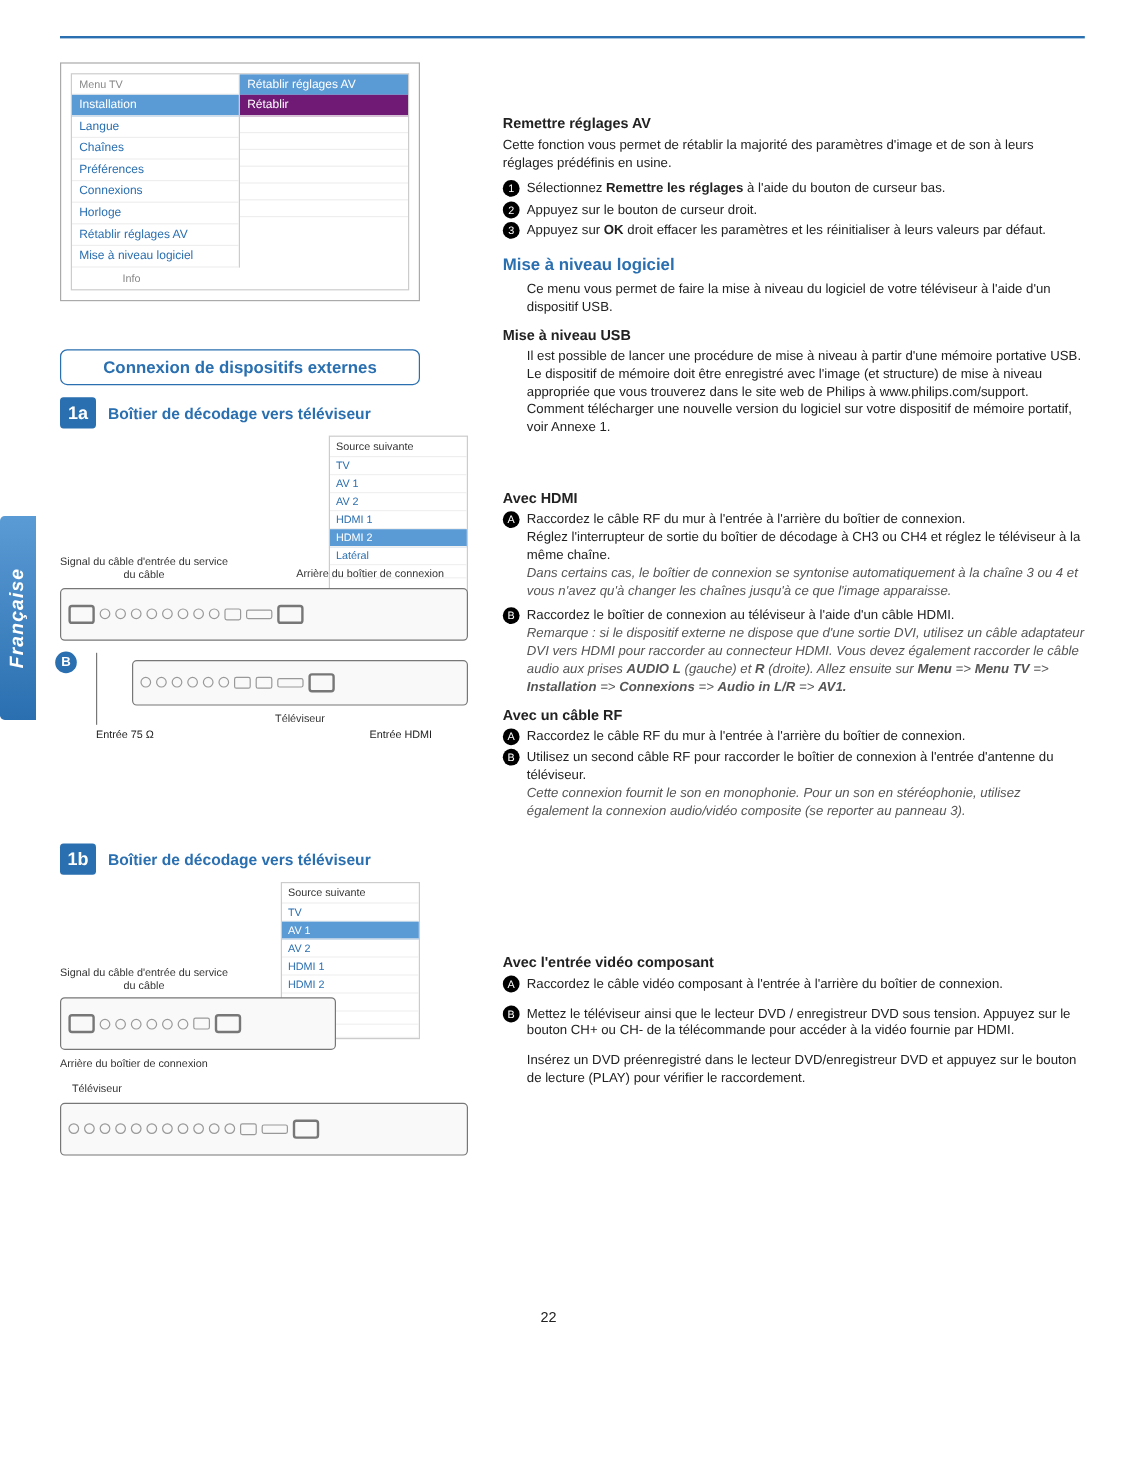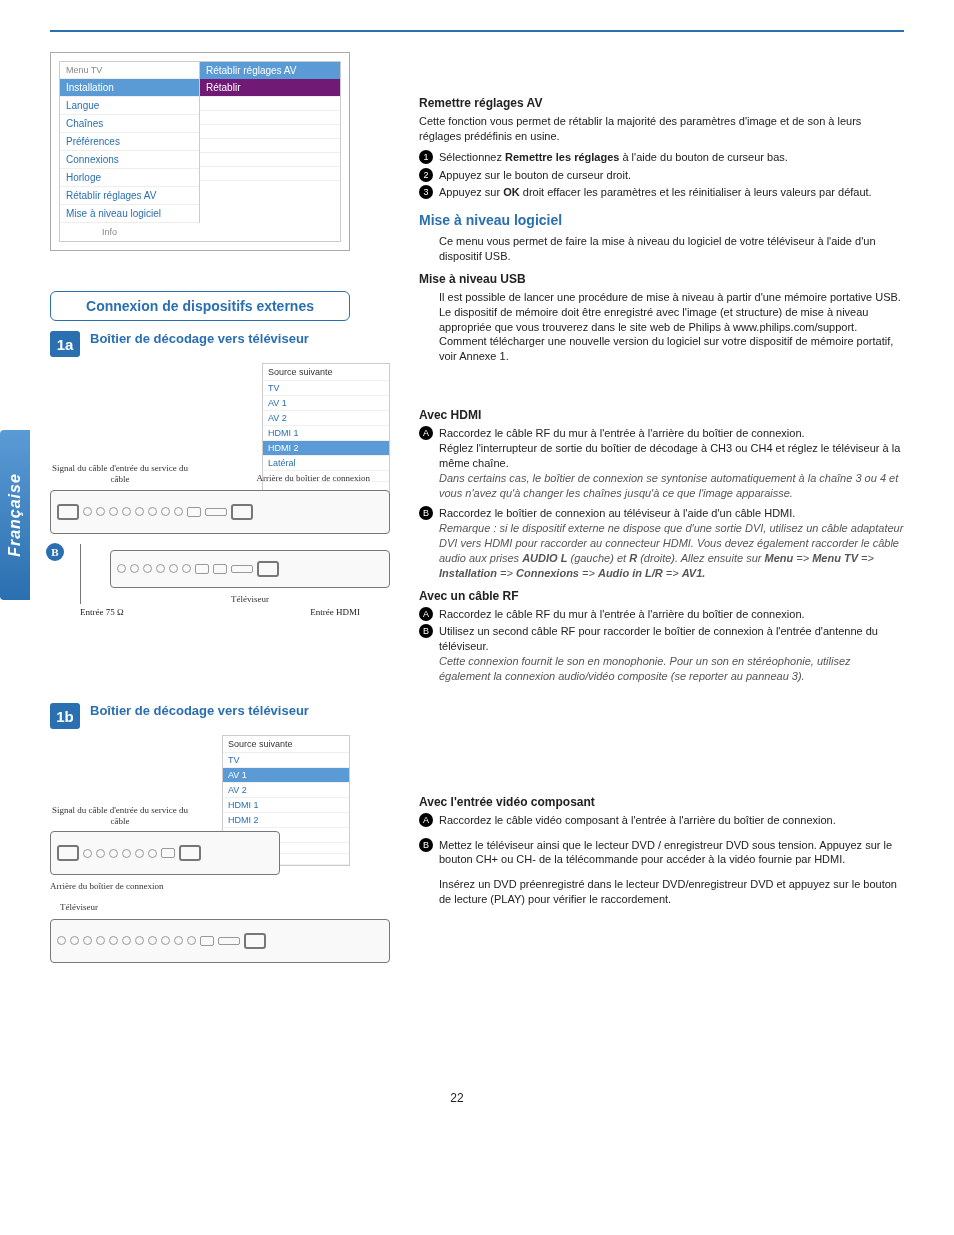--- a/index.html
+++ b/index.html
@@ -27,31 +27,31 @@
   .mi-right li.empty { height:14px; }
   .info-row { font-size:9px; color:#888; padding:4px 6px;margin-left:36px; }
   h3.sec { color:#2a6fb0; font-size:14px; font-weight:bold; margin:12px 0 6px 0;}
   h4.sub { font-weight:bold; font-size:12px; margin:8px 0 4px 0;}
   p.ind { margin:0 0 6px 20px; line-height:1.35;}
   .olist .item { display:flex; gap:6px; margin:3px 0;}
   .olist .disc { width:14px; height:14px; border-radius:50%; background:#000; color:#fff; font-size:9px; display:flex; align-items:center; justify-content:center; flex:0 0 14px;}
   .olist .txt { flex:1; line-height:1.35;}
   .italic { font-style: italic; color:#555; }
   .panel-title { margin:40px 40px 10px 40px; border:1px solid #2a6fb0; border-radius:6px; padding:6px 12px; color:#2a6fb0; font-weight:bold; text-align:center; font-size:14px;}
-  .step-head { display:flex; align-items:flex-start; gap:10px; margin:6px 0 6px 40px;}
+  .step-head { display:flex; align-items:center; gap:10px; margin:6px 0 6px 40px;}
   .step-num { background:#2a6fb0; color:#fff; width:30px; height:26px; border-radius:3px; display:flex; align-items:center; justify-content:center; font-weight:bold; font-size:15px;}
   .step-title { color:#2a6fb0; font-weight:bold; font-size:13px;}
   .diagram { margin:4px 0 10px 40px; position:relative; }
-  .source-box { position:absolute; right:0; top:0; width:128px; border:1px solid #ccc; background:#fff; font-size:9px;}
+  .source-box { position:absolute; right:0; top:0; width:116px; border:1px solid #ccc; background:#fff; font-size:9px;}
   .source-box .sb-title { padding:3px 5px; color:#333; border-bottom:1px solid #eee;}
   .source-box ul { list-style:none;}
   .source-box li { padding:2px 5px; color:#2a6fb0; border-bottom:1px solid #f0f0f0;}
   .source-box li.sel { background:#5b9bd5; color:#fff; }
   .source-box li.empty{height:11px;}
-  .dia-wrap { padding-top:8px;font-family:Liberation Serif, serif;}
+  .dia-wrap { padding-top:8px;}
   .dia-label { font-size:9px; color:#333; text-align:center; line-height:1.2;}
   .device { border:1px solid #777; border-radius:4px; height:44px; background:#f9f9f9; position:relative; margin:6px 0;}
   .device.small { height:38px; }
   .ports { position:absolute; left:6px; right:6px; top:6px; bottom:6px; display:flex; gap:4px; align-items:center; flex-wrap:wrap;}
   .port { width:9px; height:9px; border:1px solid #999; border-radius:50%; }
   .port.sq { border-radius:2px; width:14px; height:10px;}
   .port.long { border-radius:2px; width:22px; height:8px;}
   .port.big { width:22px; height:16px; border-radius:3px; border:2px solid #777;}
   .badge { width:18px; height:18px; border-radius:50%; background:#2a6fb0; color:#fff; font-weight:bold; font-size:11px; display:flex; align-items:center; justify-content:center; position:absolute;}
   .pgnum { text-align:center; font-size:12px; margin-top:16px;}

